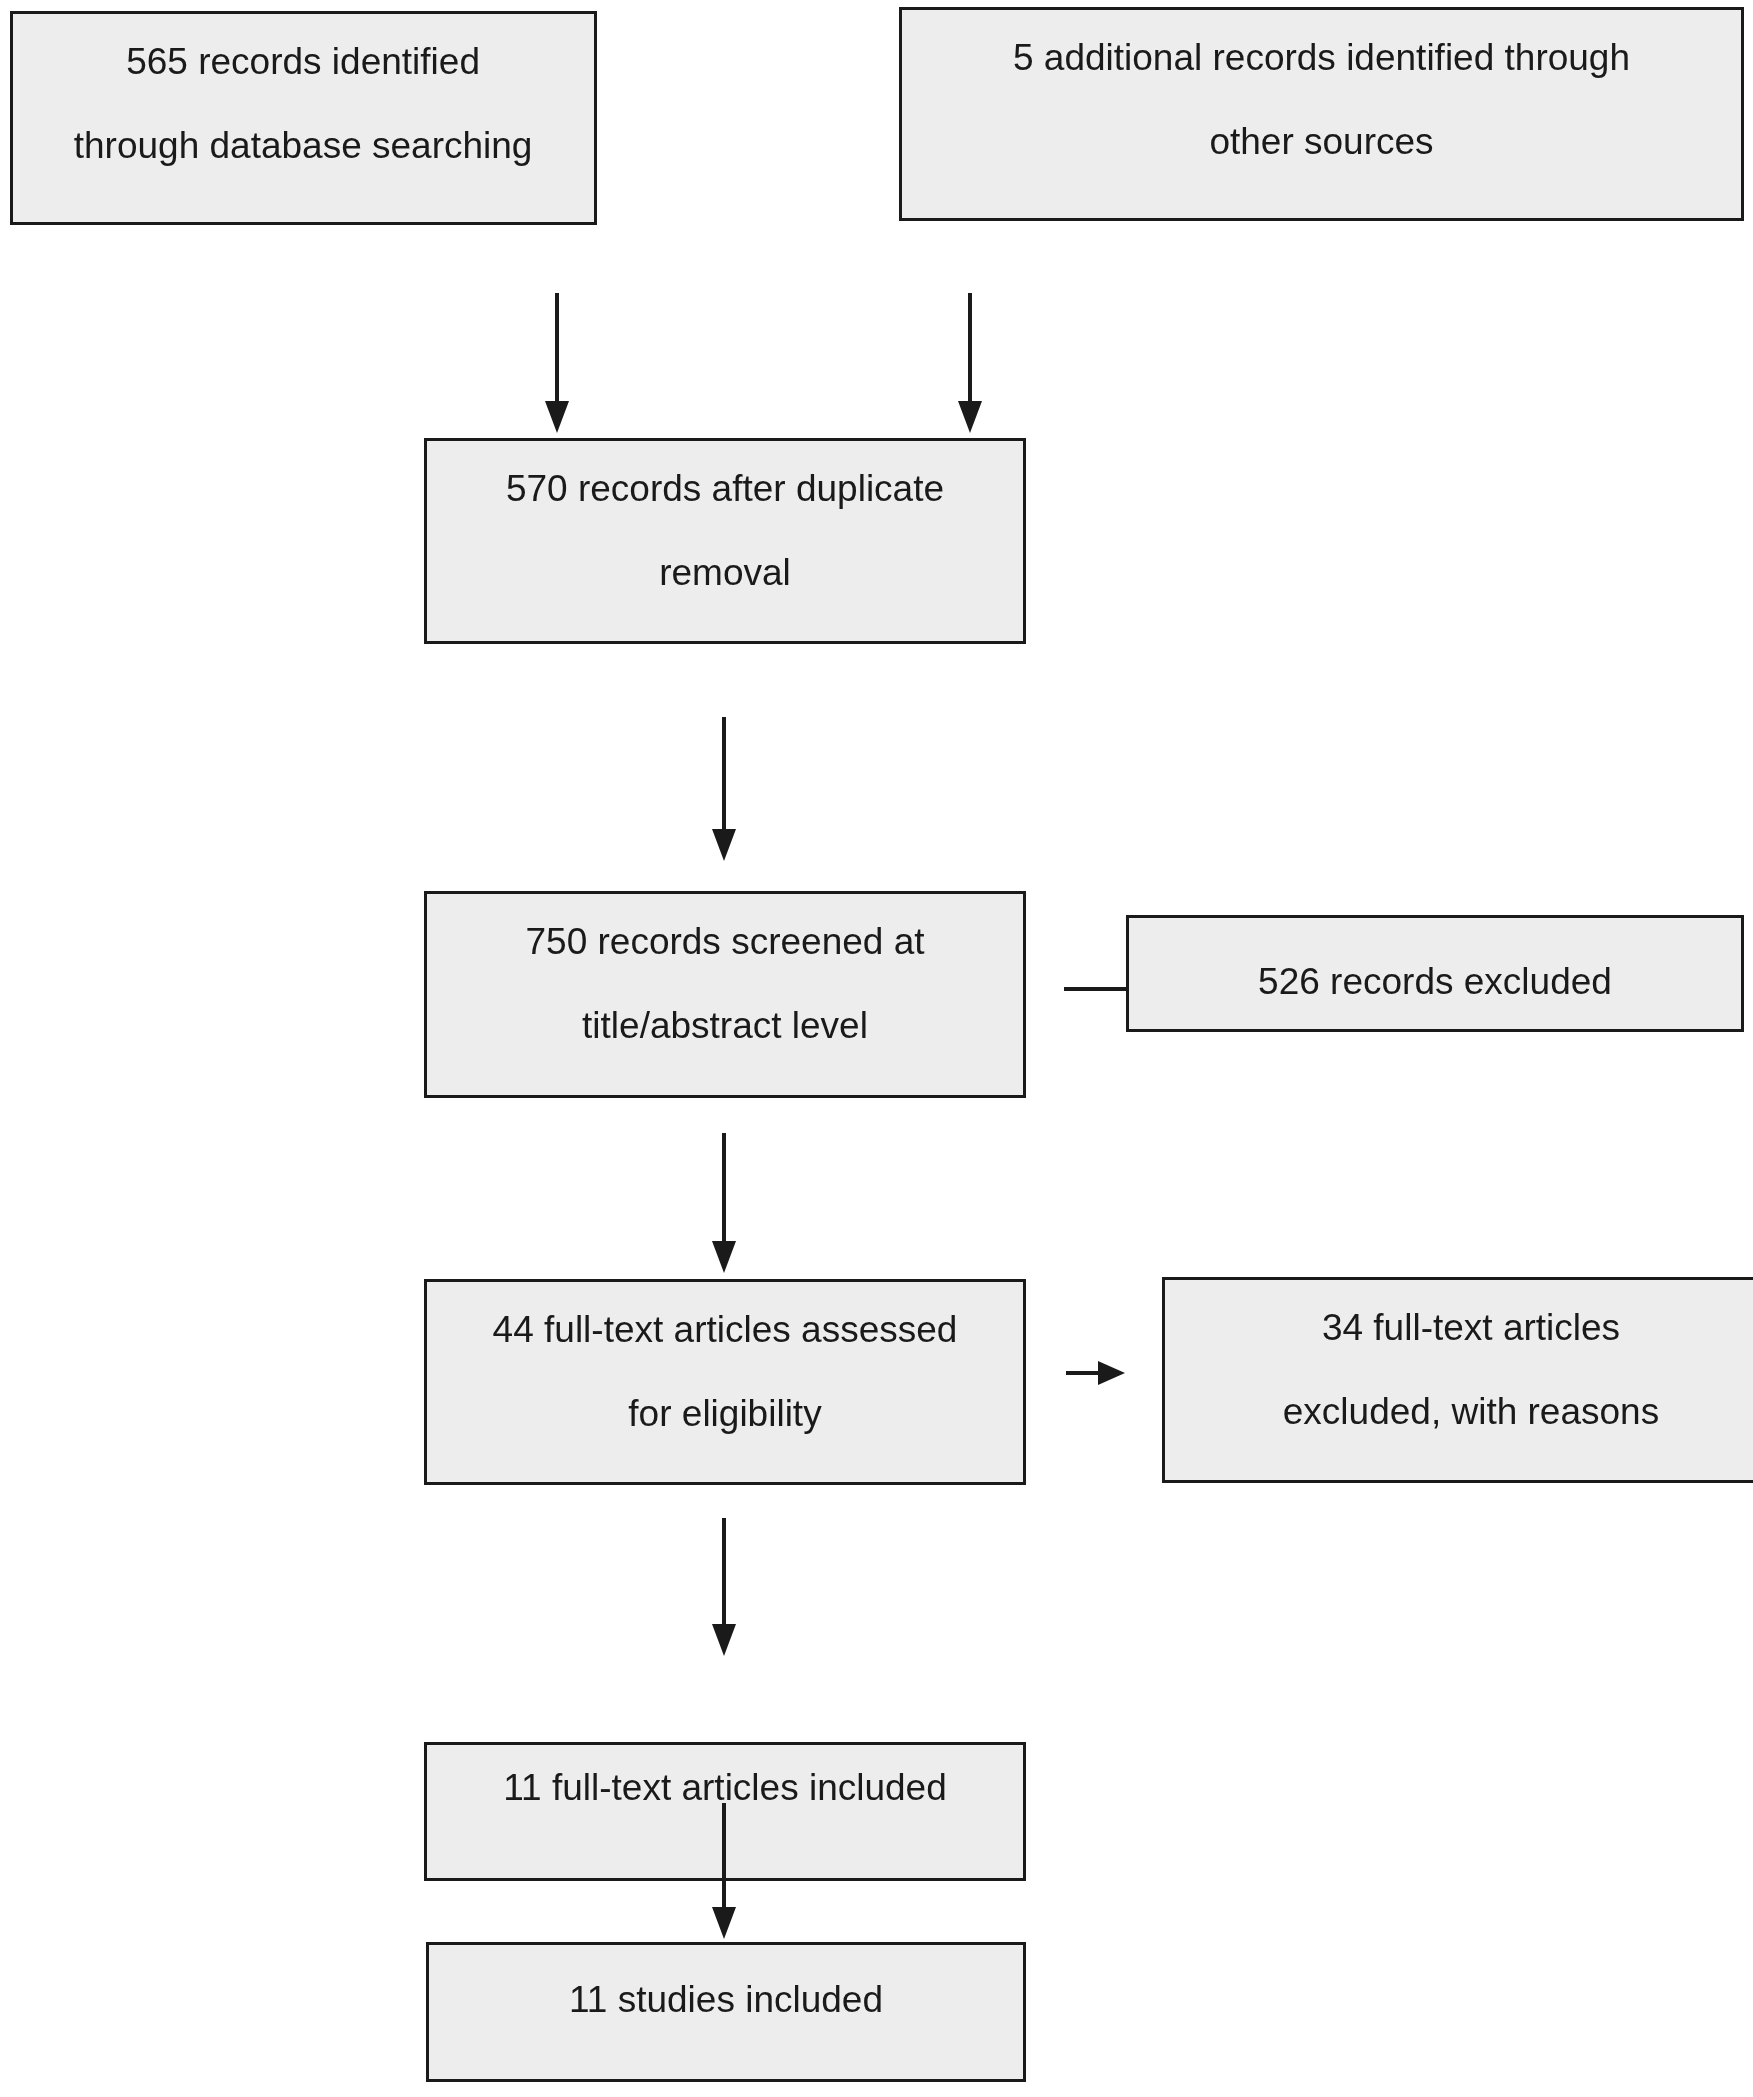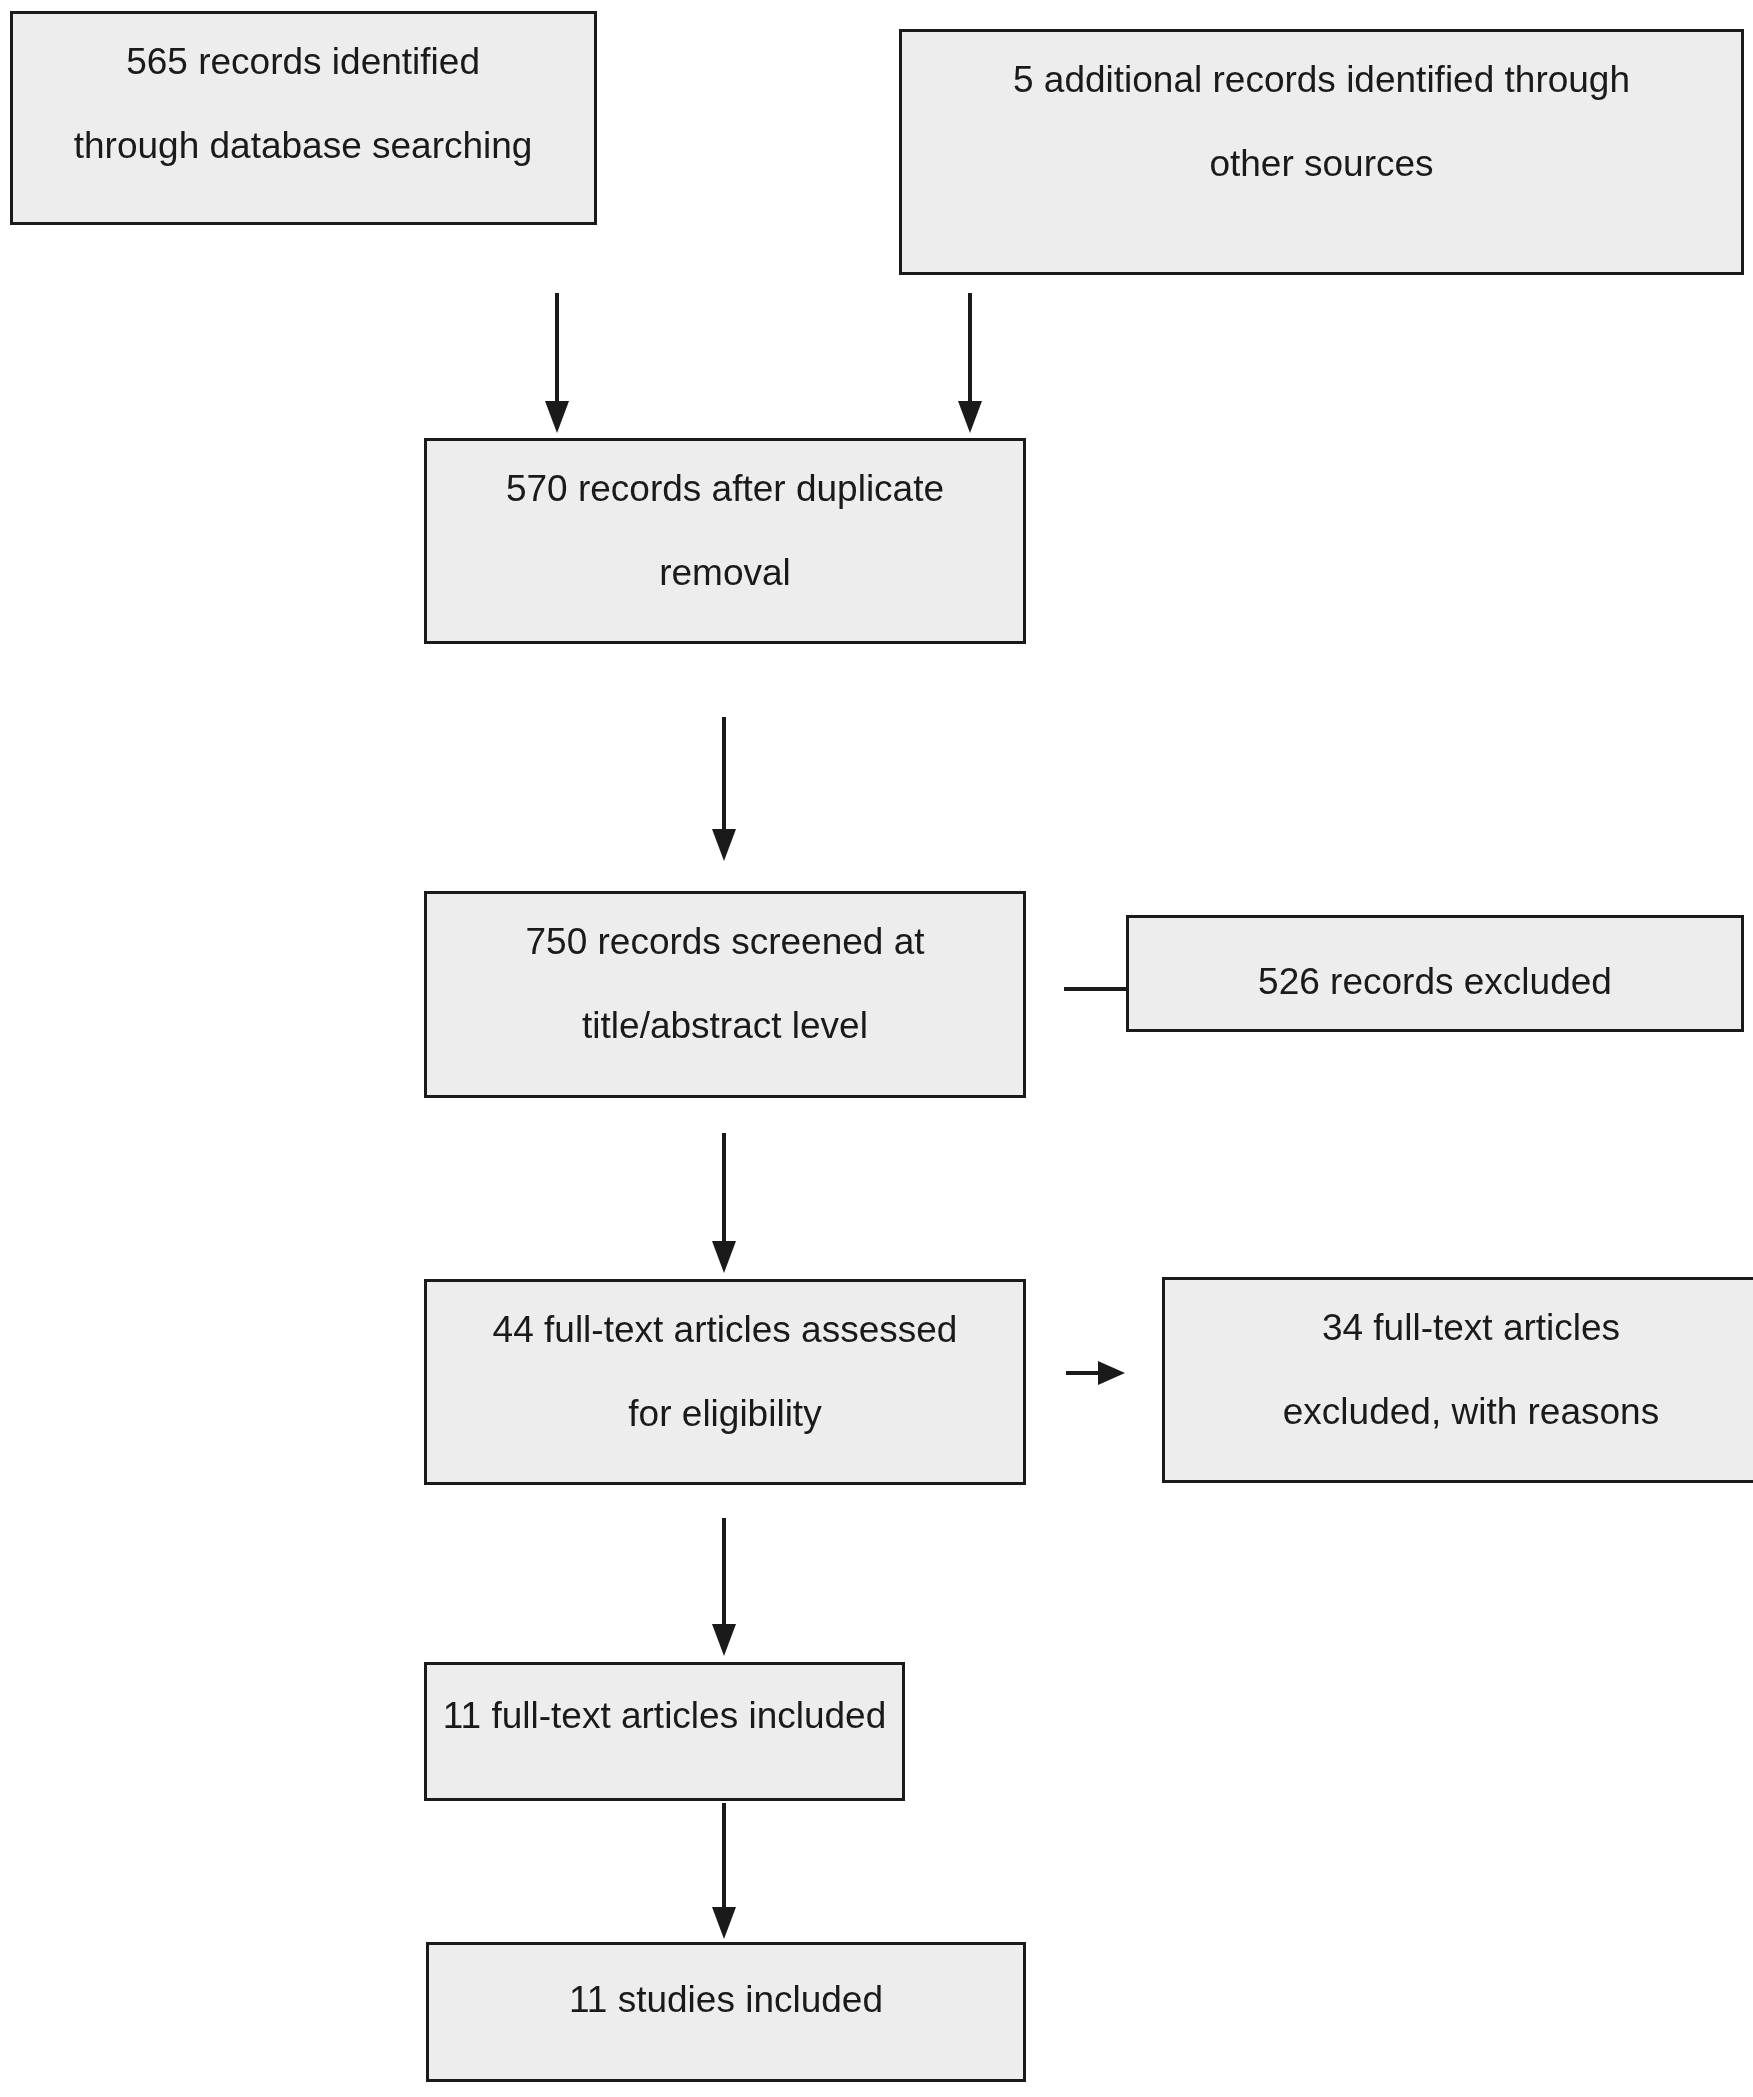--- a/index.html
+++ b/index.html
@@ -41,21 +41,21 @@
 </head>
 <body>
 
 <div id="stage">
 
   <div class="box" style="left:9.6px;top:11px;width:587px;height:214px;padding-top:6.4px">
     <div class="bline">565 records identified</div>
     <div class="bline">through database searching</div>
   </div>
 
-  <div class="box" style="left:899px;top:29px;width:845px;height:246px;padding-top:6.4px">
+  <div class="box" style="left:899px;top:7px;width:845px;height:214px;padding-top:6.4px">
     <div class="bline">5 additional records identified through</div>
     <div class="bline">other sources</div>
   </div>
 
   <div class="varrow" style="left:555px;top:293px;height:108px"></div>
   <div class="varrow" style="left:968px;top:293px;height:108px"></div>
 
   <div class="box" style="left:424px;top:438px;width:602px;height:206px;padding-top:6.4px">
     <div class="bline">570 records after duplicate</div>
     <div class="bline">removal</div>
@@ -83,21 +83,21 @@
 
   <div class="harrow" style="left:1066px;top:1371px;width:32px"></div>
 
   <div class="box" style="left:1162px;top:1277px;width:618px;height:206px;padding-top:6.4px">
     <div class="bline">34 full-text articles</div>
     <div class="bline">excluded, with reasons</div>
   </div>
 
   <div class="varrow" style="left:722px;top:1518px;height:106px"></div>
 
-  <div class="box" style="left:424px;top:1662px;width:481px;height:139px;padding-top:9px">
+  <div class="box" style="left:424px;top:1742px;width:602px;height:139px;padding-top:1px">
     <div class="bline">11 full-text articles included</div>
   </div>
 
   <div class="varrow" style="left:722px;top:1803px;height:104px"></div>
 
   <div class="box" style="left:426px;top:1942px;width:600px;height:140px;padding-top:12.8px">
     <div class="bline">11 studies included</div>
   </div>
 
 </div>

